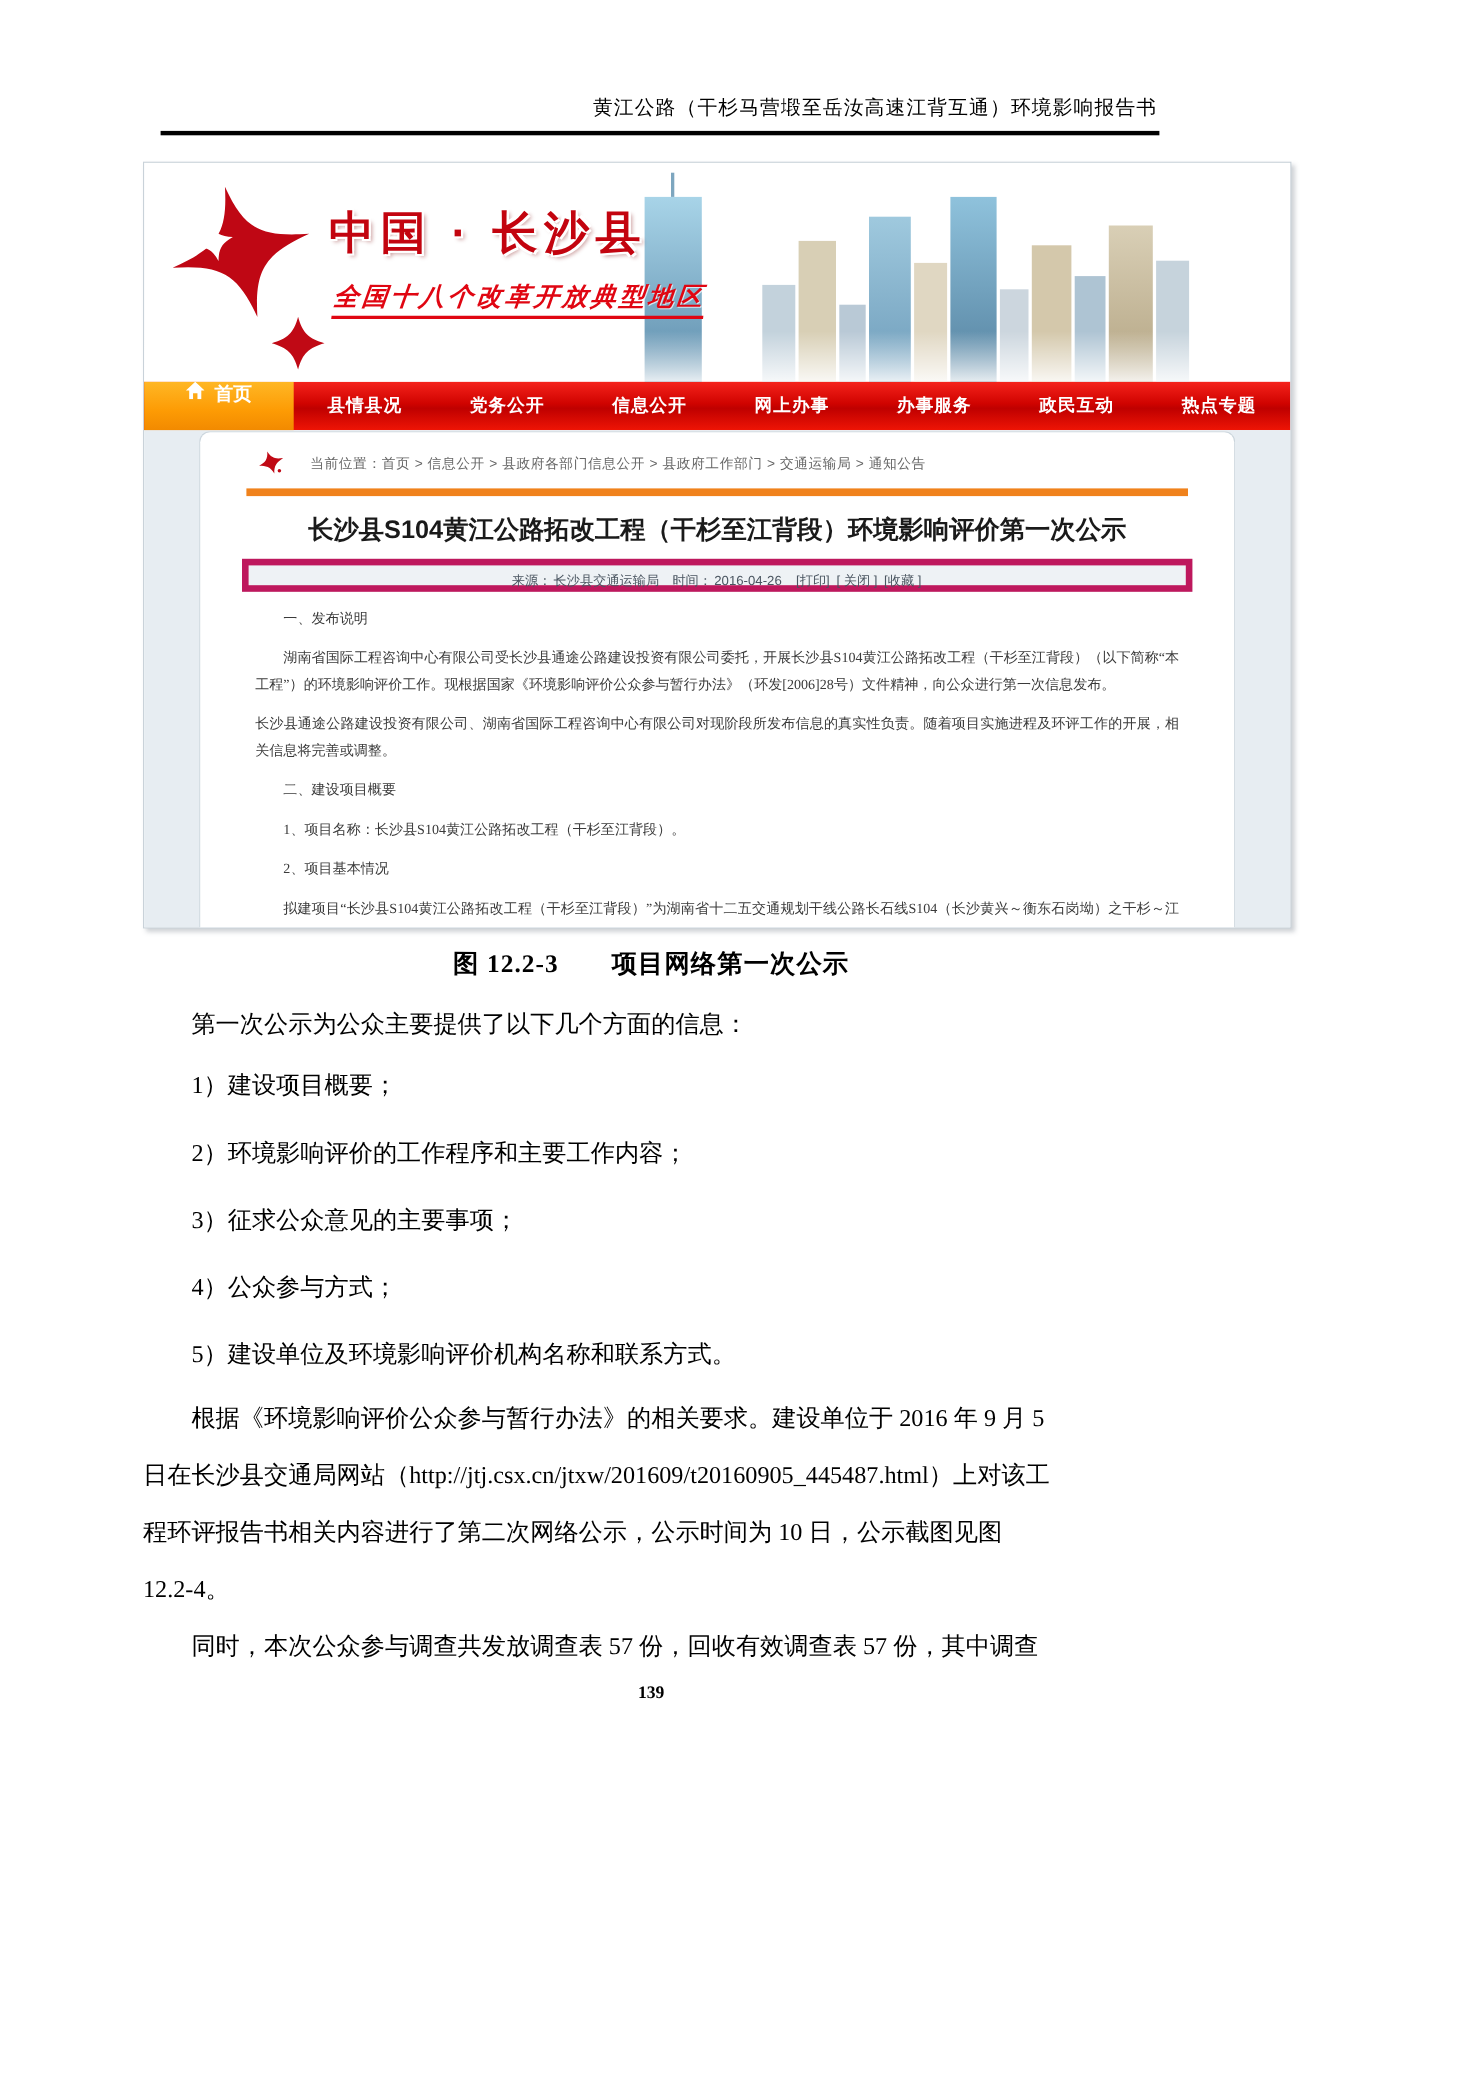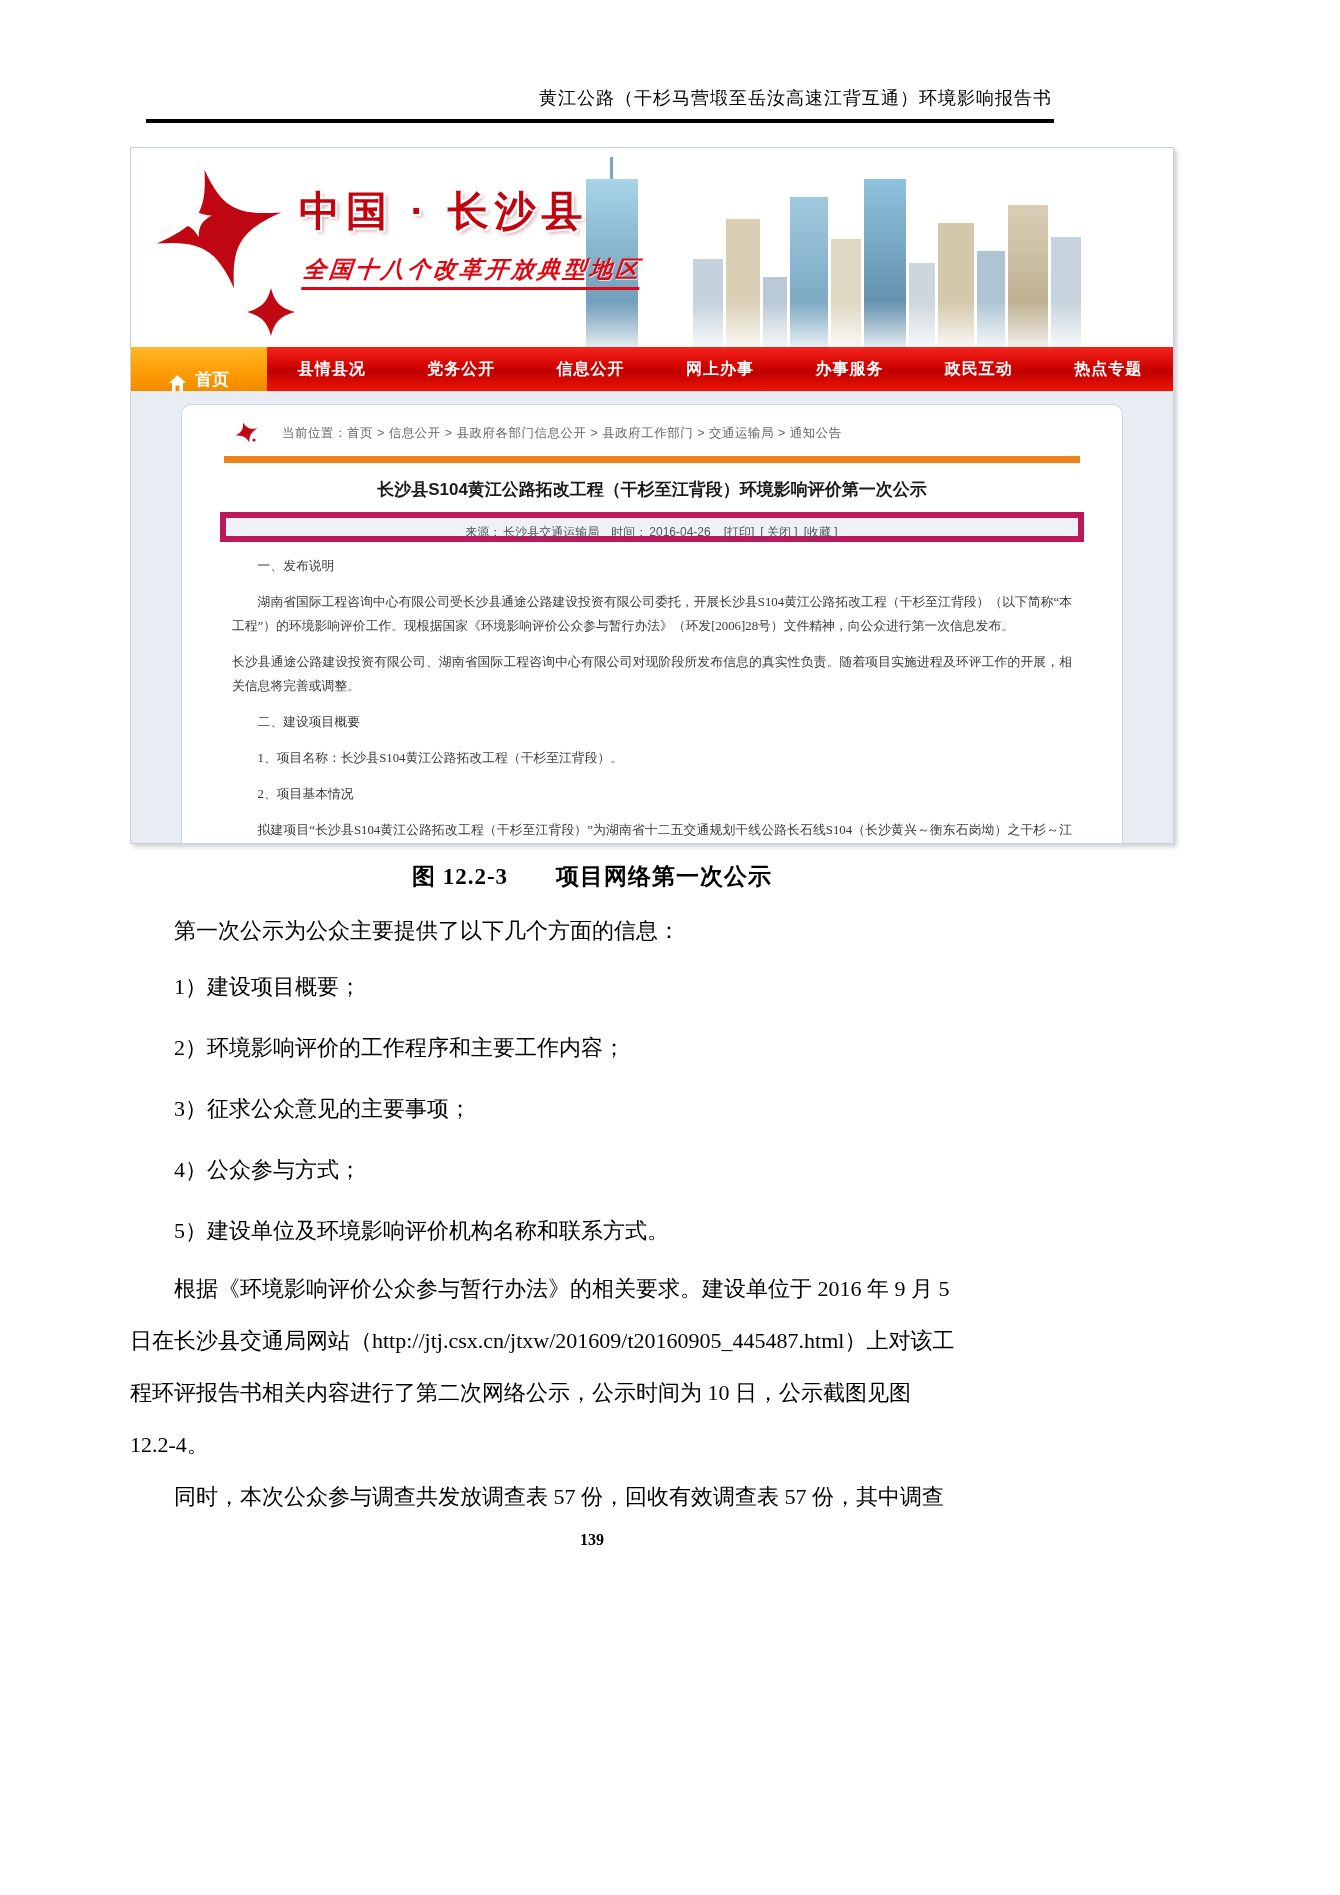--- a/index.html
+++ b/index.html
@@ -61,36 +61,36 @@
   .skyline div:nth-child(11){width:30px;height:110px;background:#c6d3dc;}
   .tower { position:absolute; left:455px; bottom:0; width:52px; height:168px; z-index:1;
     background:linear-gradient(180deg,#a8d4e8,#5d8cab); }
   .tower::after { content:""; position:absolute; left:24px; top:-22px; width:3px; height:22px; background:#7da6bf; }
   .haze { position:absolute; left:0; right:0; bottom:0; height:46px; z-index:2;
     background:linear-gradient(0deg, rgba(255,255,255,.85), rgba(255,255,255,0)); }
 
   
   .nav { height:44px; display:flex; align-items:stretch;
     background:linear-gradient(180deg,#f5231c 0%, #d00300 45%, #bf0000 55%, #ee1405 100%); }
-  .nav-home { width:136px; display:flex; align-items:flex-end; justify-content:center; gap:9px;
+  .nav-home { width:136px; display:flex; align-items:flex-start; justify-content:center; gap:9px;
     background:linear-gradient(180deg,#ffb725 0%, #fd9b04 60%, #f28a00 100%);
     color:#fff; font-weight:bold; font-size:17px; cursor:pointer; }
   .nav-home svg { display:block; }
   .nav-items { flex:1; display:flex; justify-content:space-around; align-items:center; }
   .nav-item { color:#fff; font-weight:bold; font-size:16px; letter-spacing:1px; cursor:pointer; }
 
   
-  .site-content { height:454px; background:#e7edf2; padding-top:13px; }
+  .site-content { height:454px; background:#e7edf2; padding-top:1px; }
   .content-box { margin:0 50px; height:460px; background:#fff;
     border:1px solid #ccd6dd; border-bottom:none; border-radius:10px 10px 0 0; padding:16px 38px 0; }
   .crumb { display:flex; align-items:center; gap:22px; padding-left:14px; }
   .crumb svg { display:block; }
   .crumb-text { font-size:12.5px; color:#666; letter-spacing:.5px; }
   .crumb-bar { height:7px; background:#f0821c; margin:11px 4px 0; }
-  .article-title { margin-top:15px; text-align:center; font-weight:bold; font-size:17px; color:#1a1a1a; }
+  .article-title { margin-top:15px; text-align:center; font-weight:bold; font-size:23px; color:#1a1a1a; }
   .article-meta { margin-top:11px; background:#eef2f5; border:6px solid #be185d; height:30px; line-height:28px;
     text-align:center; font-size:12px; color:#4a5560; }
   .article-meta .lbl { margin:0 2px; }
   .article-meta .val { margin-right:10px; }
   .meta-actions { display:inline; }
   .meta-action { margin:0 3px; cursor:pointer; }
   .article-body { margin-top:12px; font-size:12.8px; line-height:24px; color:#3a3a3a;
     font-family:"Liberation Serif","DejaVu Serif",serif; }
   .article-body p { margin:12px; text-align:justify; }
   .article-body p.indent { text-indent:2em; }

